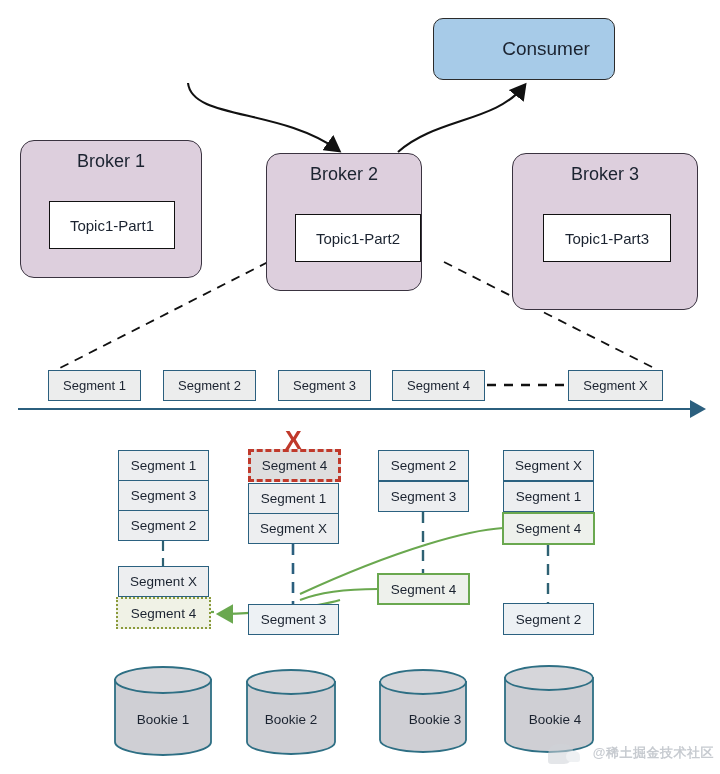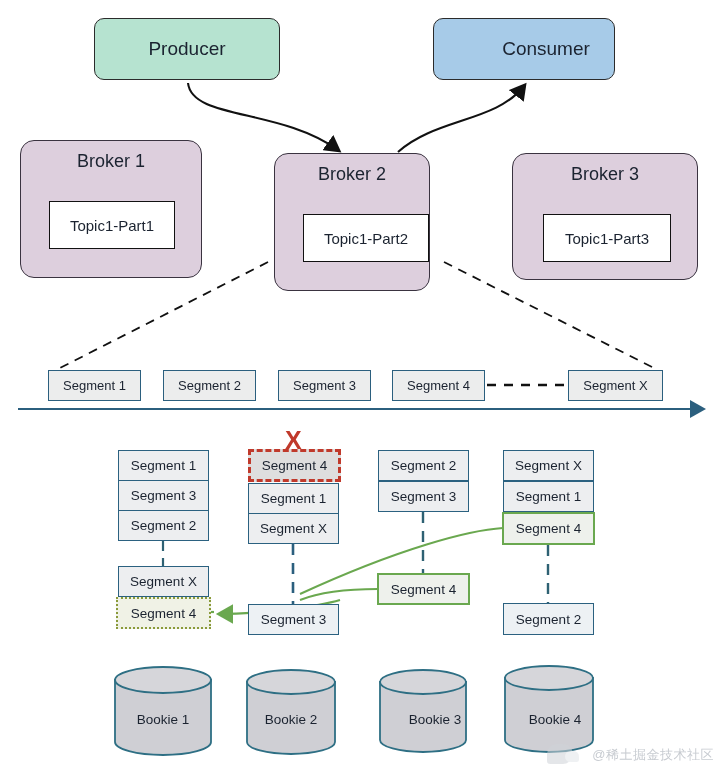--- a/index.html
+++ b/index.html
@@ -25,21 +25,21 @@
   
   .cell{background:#edeef0;border:1.4px solid #2b6180;font-size:13.5px;}
   .cell.green{border:2.6px solid #6aa84f;background:#eef1ec;z-index:3;}
   .cell.reddash{border:3px dashed #c0392b;background:#dedede;z-index:3;}
   .cell.greendot{border:2.4px dotted #8a9a3a;background:#f0f2e6;z-index:3;}
   .cell.plain{background:#edf1f4;border:1.4px solid #2b6180;}
 
   .xmark{position:absolute;font-size:25px;font-weight:bold;color:#c0392b;font-family:"Liberation Sans",sans-serif;line-height:1;}
   .bookie-label{position:absolute;left:0;right:0;text-align:center;font-size:13.5px;color:#1b2330;}
 
-  .wm{position:absolute;right:6px;bottom:10px;display:flex;align-items:flex-end;gap:19px;opacity:.55;}
+  .wm{position:absolute;right:6px;bottom:10px;display:flex;align-items:flex-start;gap:19px;opacity:.55;font-weight:bold;}
   .wm-bubble{width:26px;height:20px;background:#cfd3d8;border-radius:10px 10px 10px 3px;position:relative;}
   .wm-bubble:after{content:"";position:absolute;right:-6px;bottom:2px;width:14px;height:11px;background:#e3e6ea;border-radius:7px 7px 3px 7px;}
   .wm-text{font-size:13px;color:#9aa1ab;letter-spacing:.5px;}
 </style>
 </head>
 <body>
 
 <div id="stage">
 
   <svg id="svg-layer" viewBox="0 0 720 774">
@@ -87,32 +87,31 @@
     <g>
       <path d="M380,682 L380,740 A43,12 0 0 0 466,740 L466,682 Z" fill="#cfcfd4" stroke="#2e6f84" stroke-width="1.8"></path>
       <ellipse cx="423" cy="682" rx="43" ry="12" fill="#d6d6da" stroke="#2e6f84" stroke-width="1.8"></ellipse>
     </g>
     <g>
       <path d="M505,678 L505,740 A44,12 0 0 0 593,740 L593,678 Z" fill="#cfcfd4" stroke="#2e6f84" stroke-width="1.8"></path>
       <ellipse cx="549" cy="678" rx="44" ry="12" fill="#d6d6da" stroke="#2e6f84" stroke-width="1.8"></ellipse>
     </g>
   </svg>
 
-  <div class="node actor producer" style="left:94px;top:18px;width:186px;height:62px;">Producer</div>
   <div class="node actor consumer" style="left:433px;top:18px;width:182px;height:62px;padding-left:44px;">Consumer</div>
 
   <div class="node broker" style="left:20px;top:140px;width:182px;height:138px;">
     <div class="broker-title">Broker 1</div>
     <div class="topic-box" style="left:28px;top:60px;width:124px;height:46px;">Topic1-Part1</div>
   </div>
-  <div class="node broker" style="left:266px;top:153px;width:156px;height:138px;margin-left:8px;">
+  <div class="node broker" style="left:266px;top:153px;width:156px;height:138px;">
     <div class="broker-title">Broker 2</div>
     <div class="topic-box" style="left:28px;top:60px;width:124px;height:46px;">Topic1-Part2</div>
   </div>
-  <div class="node broker" style="left:512px;top:153px;width:186px;height:127px;padding-left:43px;">
+  <div class="node broker" style="left:512px;top:153px;width:186px;height:157px;padding-left:43px;">
     <div class="broker-title">Broker 3</div>
     <div class="topic-box" style="left:30px;top:60px;width:126px;height:46px;">Topic1-Part3</div>
   </div>
 
   <div class="node seg-tl" style="left:48px;top:370px;width:93px;height:31px;">Segment 1</div>
   <div class="node seg-tl" style="left:163px;top:370px;width:93px;height:31px;">Segment 2</div>
   <div class="node seg-tl" style="left:278px;top:370px;width:93px;height:31px;">Segment 3</div>
   <div class="node seg-tl" style="left:392px;top:370px;width:93px;height:31px;">Segment 4</div>
   <div class="node seg-tl" style="left:568px;top:370px;width:95px;height:31px;">Segment X</div>
 

